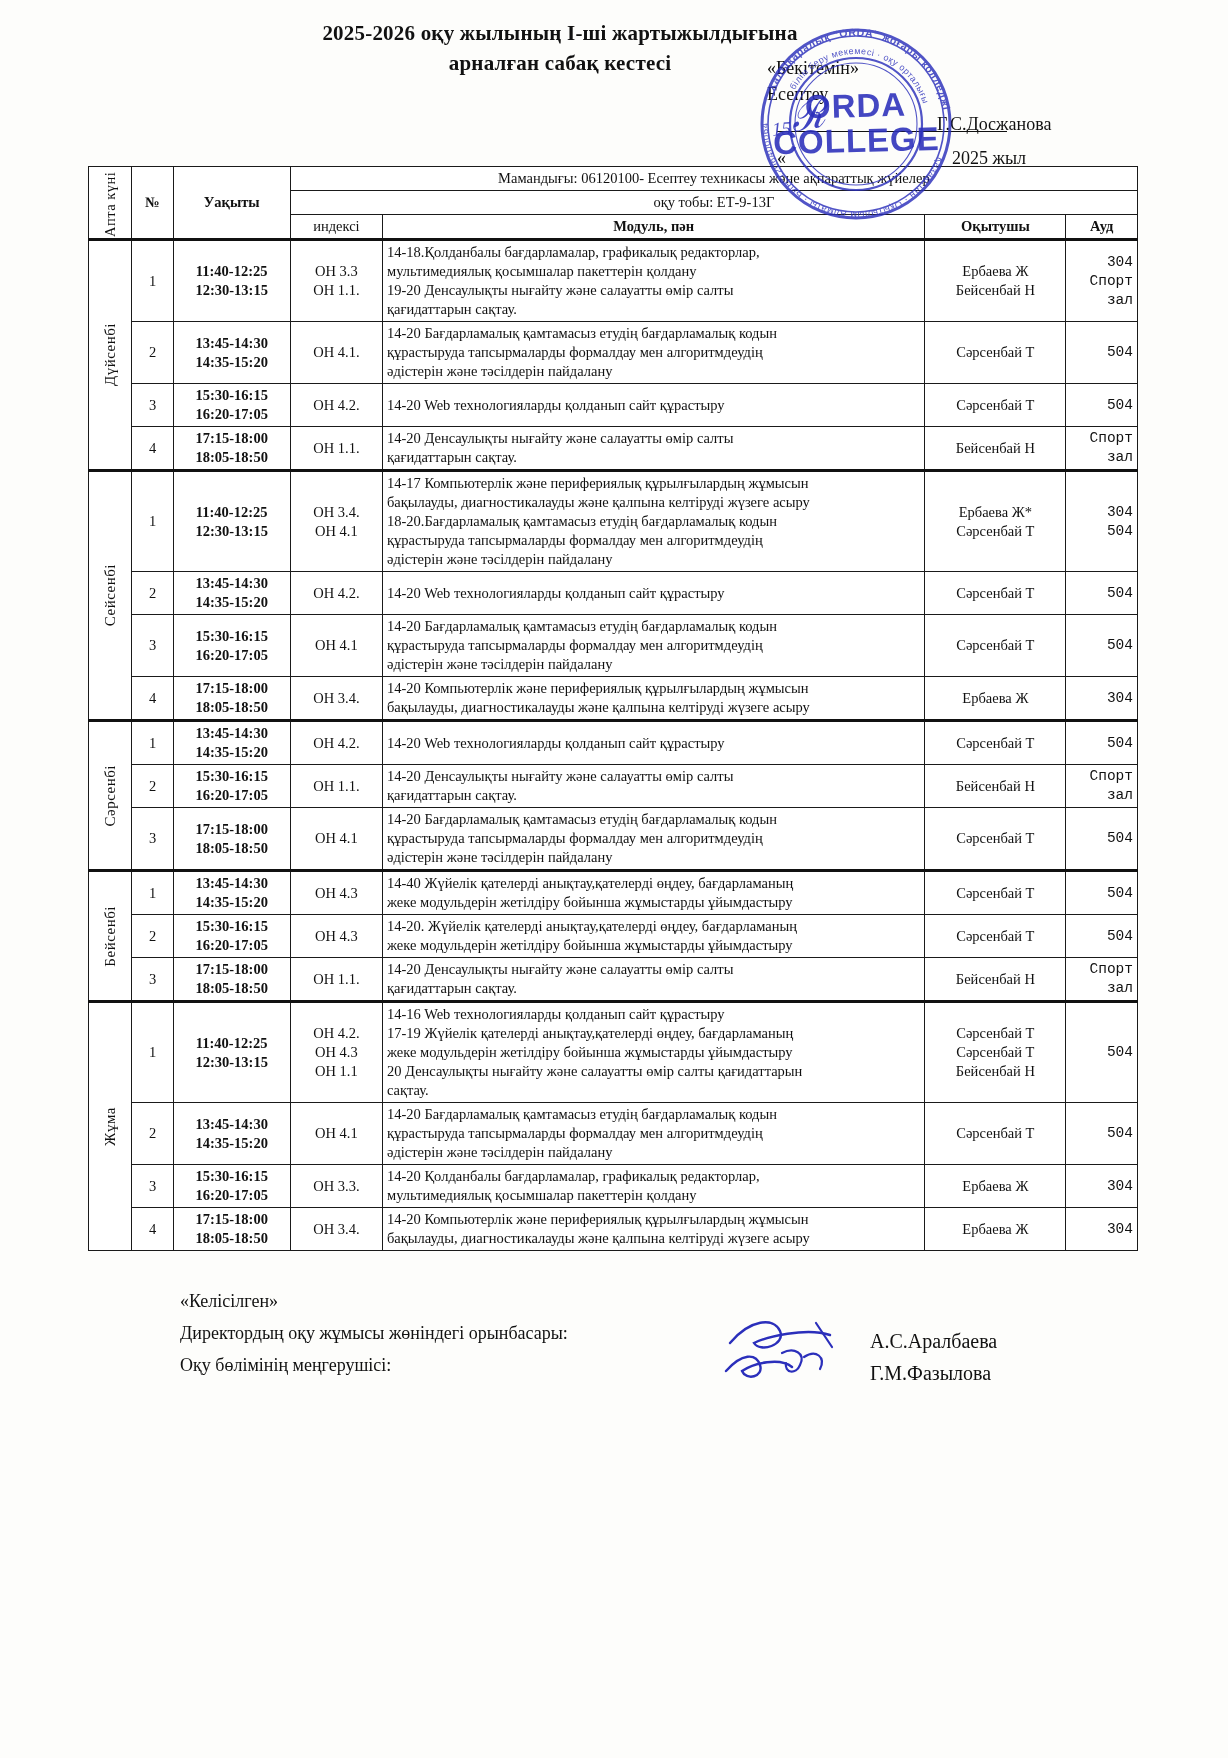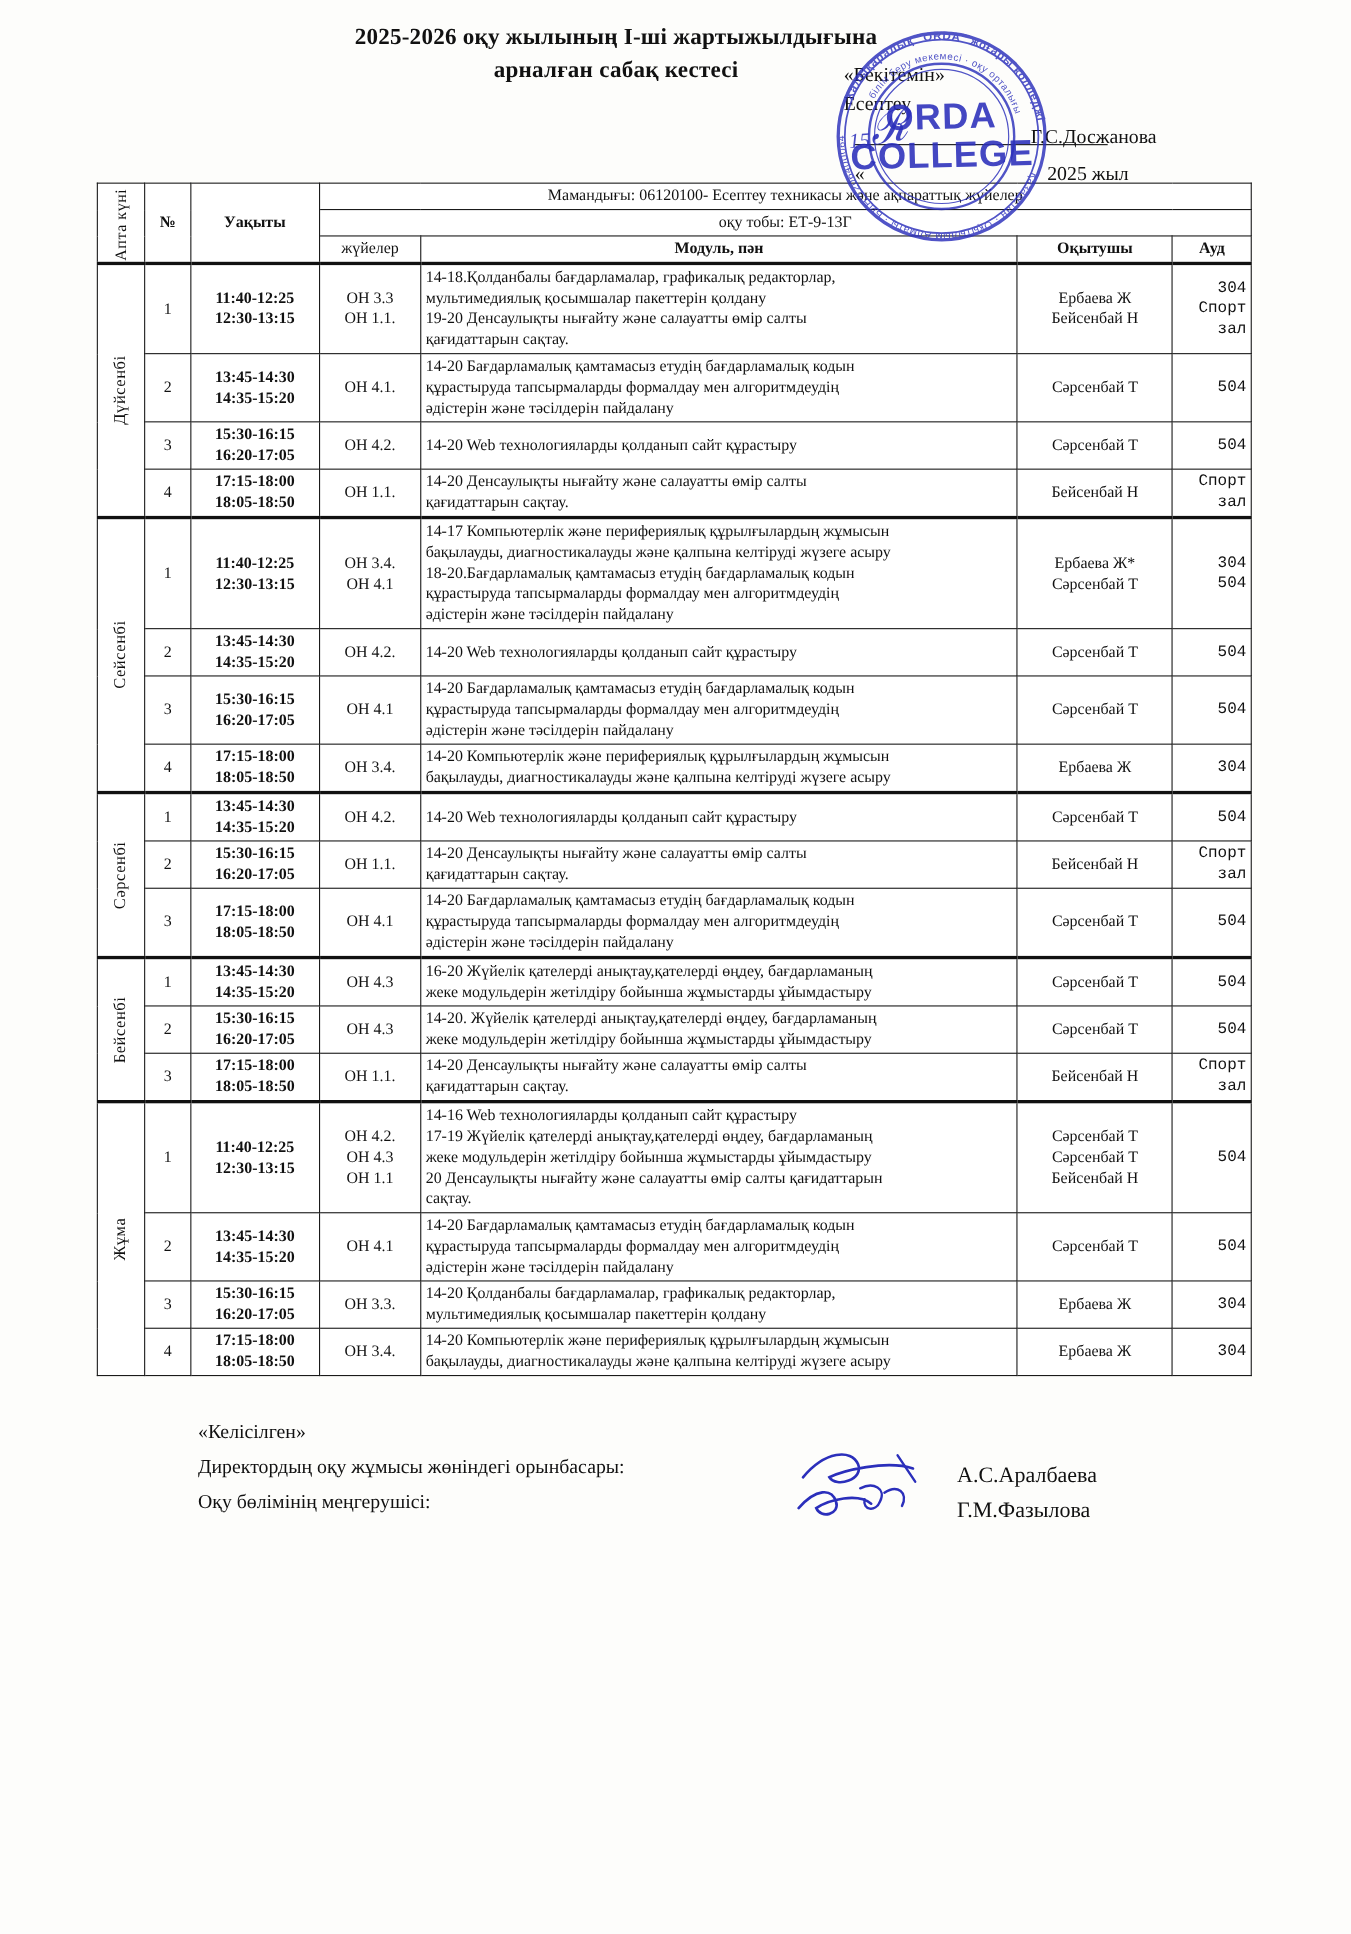--- a/index.html
+++ b/index.html
@@ -318,21 +318,21 @@
     <td class="vert" rowspan="3">
       <span>Апта күні</span></td>
     <td class="hdr-cell" rowspan="3">№</td>
     <td class="hdr-cell" rowspan="3">Уақыты</td>
     <td class="spec-cell" colspan="4">Мамандығы: 06120100- Есептеу техникасы және ақпараттық жүйелер</td>
   </tr>
         <tr>
     <td class="group-cell" colspan="4">оқу тобы:  ЕТ-9-13Г</td>
   </tr>
         <tr>
-    <td class="hdr-cell hdr-index">жүйелер</td>
+    <td class="hdr-cell hdr-index">индексі</td>
     <td class="hdr-cell">Модуль, пән</td>
     <td class="hdr-cell">Оқытушы</td>
     <td class="hdr-cell">Ауд</td>
   </tr>
         <tr class="day-sep">
           <td class="day-cell" rowspan="4">
                    <div class="vert-wrap">
                      <span class="vert">Дүйсенбі</span>
                    </div>
           </td>
@@ -587,21 +587,21 @@
           </td>
           <td class="num-cell">1</td>
           <td class="time-cell">
             <span class="line">13:45-14:30</span>
             <span class="line">14:35-15:20</span>
           </td>
           <td class="index-cell">
             <span class="line">ОН 4.3</span>
           </td>
           <td class="mod-cell">
-            <span class="line">16-20 Жүйелік қателерді анықтау,қателерді өңдеу, бағдарламаның</span>
+            <span class="line">14-40 Жүйелік қателерді анықтау,қателерді өңдеу, бағдарламаның</span>
             <span class="line">жеке модульдерін жетілдіру бойынша жұмыстарды ұйымдастыру</span>
           </td>
           <td class="teacher-cell">
             <span class="line">Сәрсенбай Т</span>
           </td>
           <td class="room-cell">
             <span class="line">504</span>
           </td>
         </tr>
         <tr>

